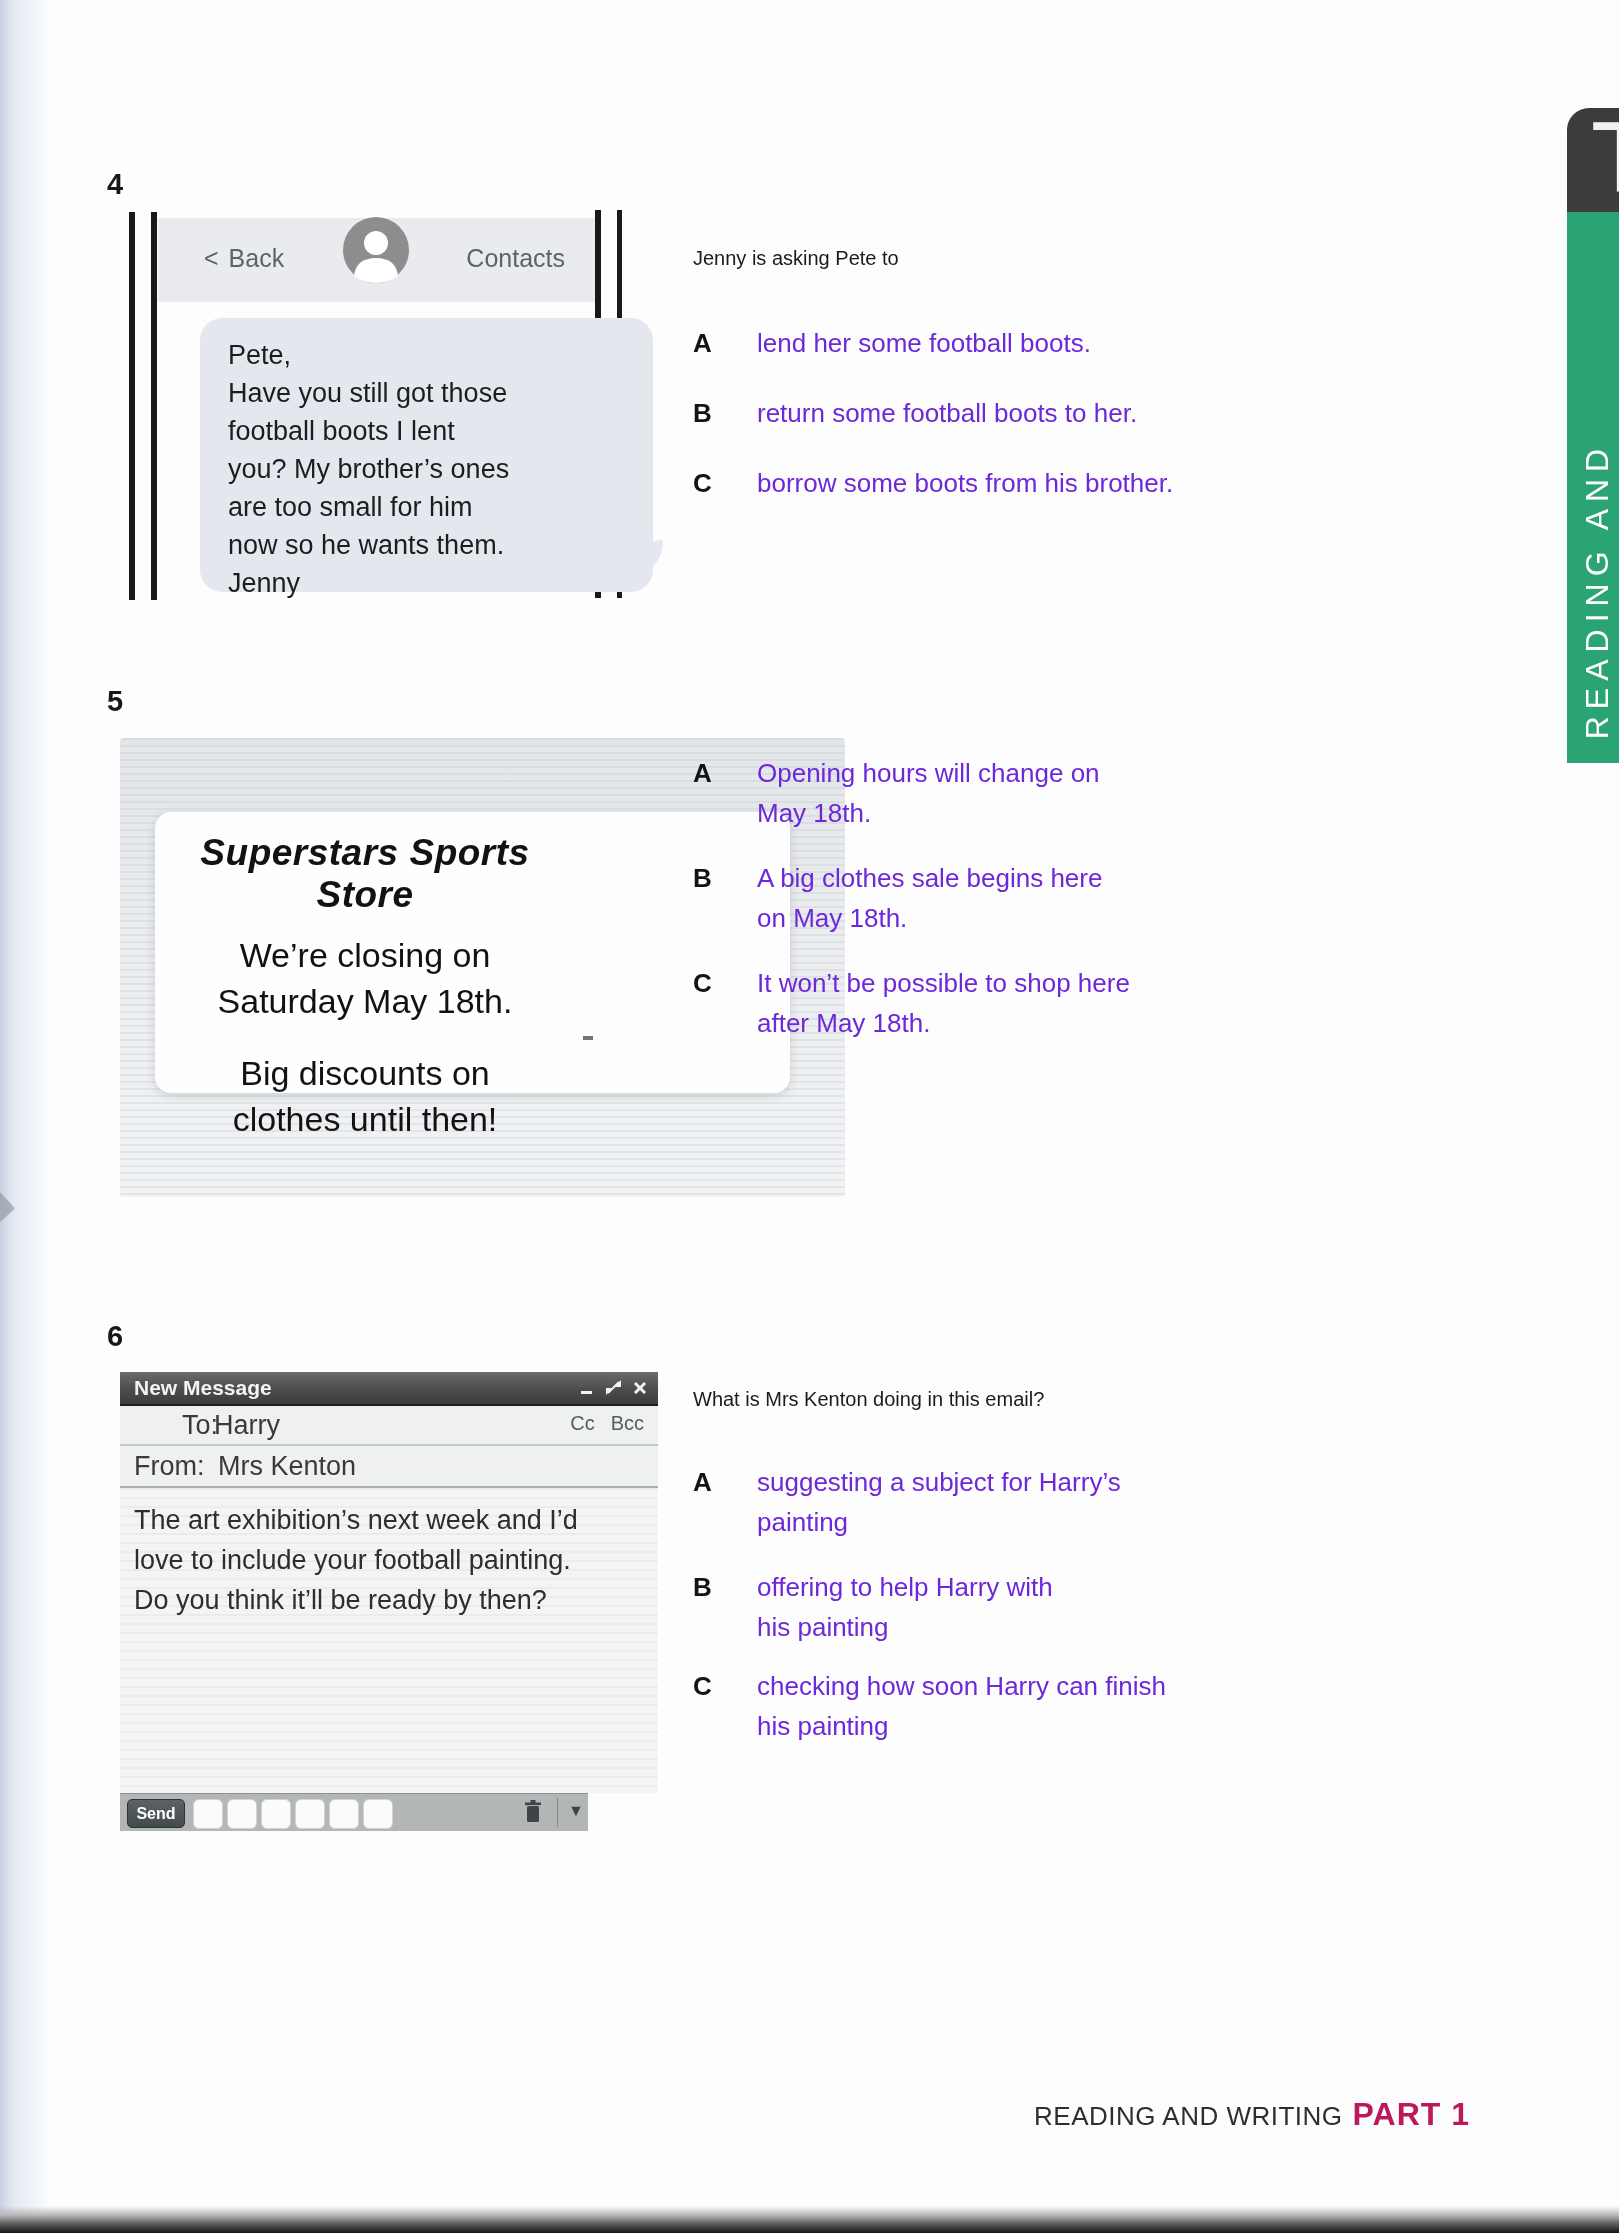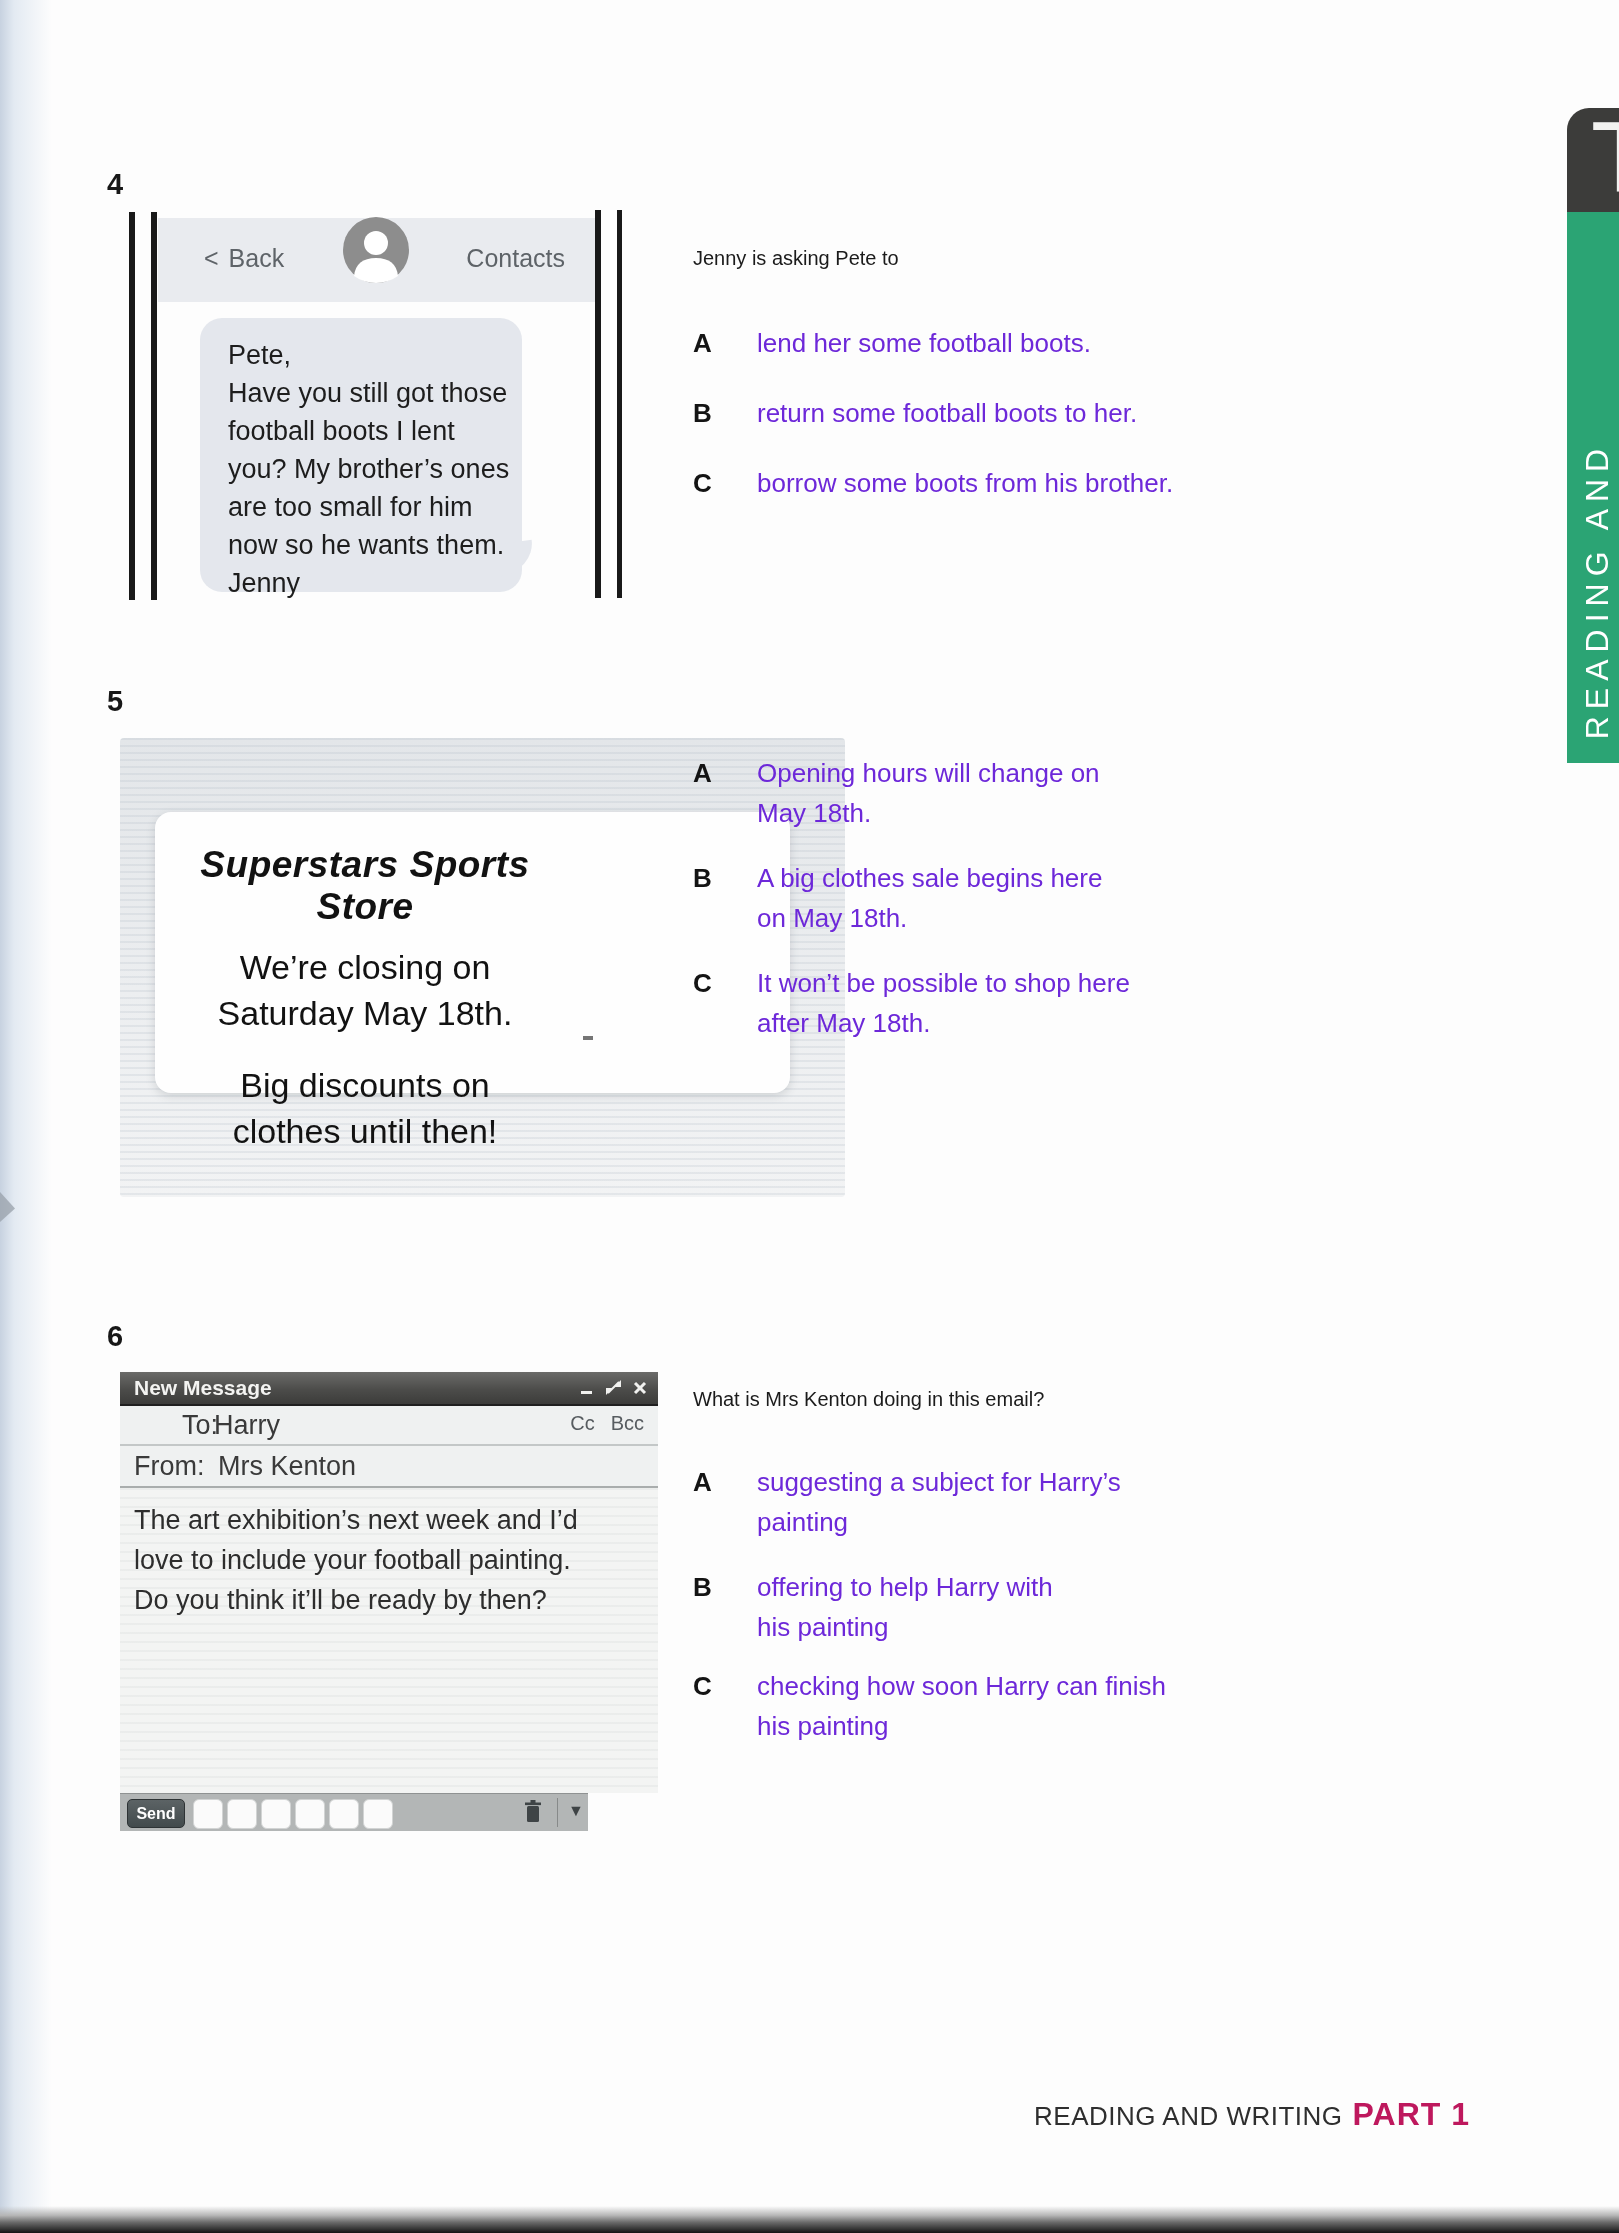--- a/index.html
+++ b/index.html
@@ -27,32 +27,32 @@
   .stem{font-size:20px;color:#1b1b1b;}
   .opt{display:flex;align-items:flex-start;}
   .letter{flex:none;width:64px;font-weight:700;font-size:26px;color:#141414;line-height:40px;}
   .otext{font-size:26px;line-height:40px;color:#6d28d9;white-space:pre-line;}
 
   
   .bar{background:#191919;}
   .phone-header{left:158px;top:218px;width:437px;height:84px;background:#e9ebef;}
   .hdr-label{font-size:25px;color:#5e6368;}
   .avatar-wrap{left:342px;top:216px;width:68px;height:68px;}
-  .bubble{left:200px;top:318px;width:322px;height:274px;background:#e4e7ed;border-radius:22px;}
+  .bubble{left:200px;top:318px;width:453px;height:274px;background:#e4e7ed;border-radius:22px;}
   .bubble .tail{position:absolute;right:-12px;bottom:18px;width:36px;height:32px;background:#e4e7ed;
     border-radius:0 0 100% 0;transform:rotate(-8deg);}
   .bubble .msg{position:absolute;left:28px;top:18px;font-size:27px;line-height:38px;color:#1d1d1d;white-space:pre-line;}
 
   
   .photo{left:120px;top:738px;width:725px;height:459px;background:#e7e9eb;border-radius:4px;
     background-image:repeating-linear-gradient(180deg,rgba(175,185,196,.22) 0 2px,rgba(255,255,255,0) 2px 7px),
       linear-gradient(180deg,#e3e6e9 0%,#eceef0 55%,#f2f3f4 100%);}
   .sign-card{left:155px;top:812px;width:635px;height:281px;background:#fefefe;border-radius:16px;
     box-shadow:0 3px 10px rgba(60,70,80,.18);}
-  .sign-text{position:absolute;left:5px;top:32px;width:410px;text-align:center;color:#121212;}
+  .sign-text{position:absolute;left:5px;top:20px;width:410px;text-align:center;color:#121212;}
   .sign-title{font-size:37px;font-weight:700;font-style:italic;letter-spacing:.5px;}
   .sign-lines{font-size:34px;line-height:46px;white-space:pre-line;margin-top:16px;}
   .sign-lines.second{margin-top:26px;}
   .sign-dot{position:absolute;left:428px;top:224px;width:10px;height:4px;background:#3a3a3a;opacity:.7;}
 
   
   .titlebar{left:120px;top:1372px;width:538px;height:32px;
     background:linear-gradient(180deg,#6b6b69 0%,#4c4c4a 55%,#3c3c3a 100%);
     border-bottom:2px solid #1f1f1f;}
   .titlebar .wtitle{position:absolute;left:14px;top:4px;font-size:21px;font-weight:700;color:#f3f3f1;}

